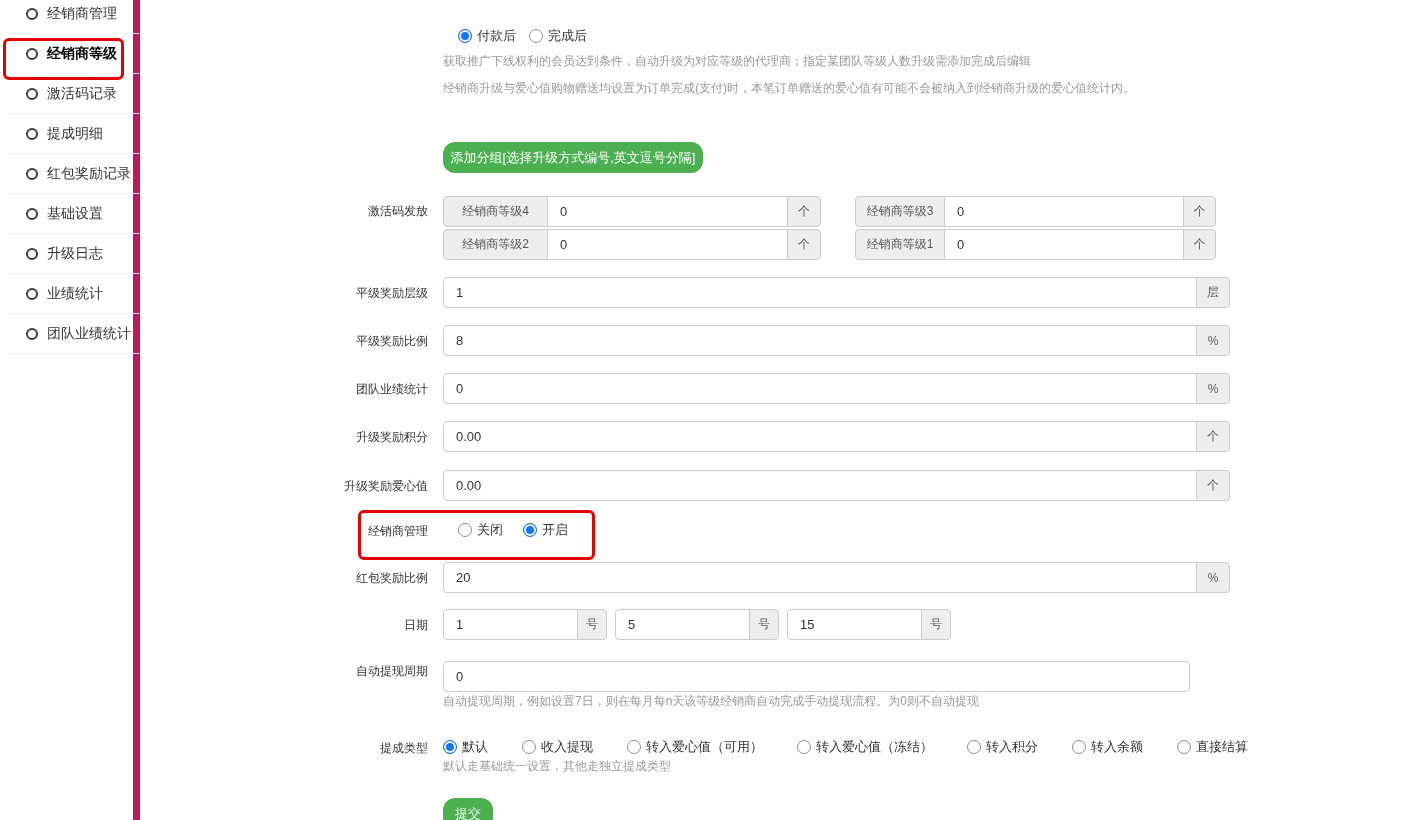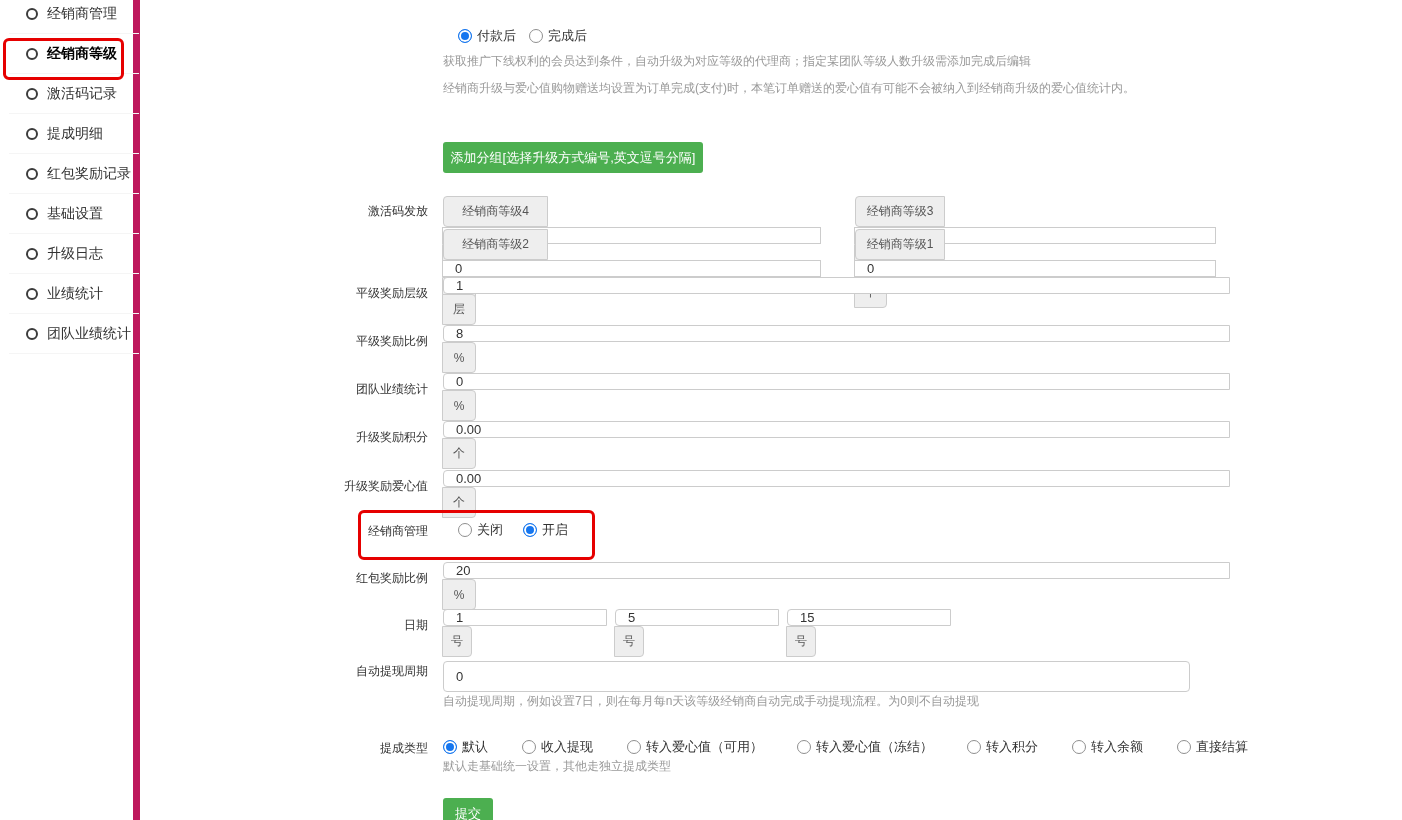--- a/index.html
+++ b/index.html
@@ -12,23 +12,23 @@
   .sidebar { position:absolute; left:9px; top:0; width:131px; height:820px; border-right:7px solid #be185d; background:#fff; }
   .side-item { position:absolute; left:0; width:130px; height:40px; display:flex; align-items:center; gap:9px;
     padding-left:17px; font-size:14px; color:#333; border-bottom:1px solid #f5f5f5; cursor:pointer; }
   .side-item.active .side-label { font-weight:bold; color:#000; }
   .ring { width:12px; height:12px; border:2px solid #3c3c3c; border-radius:50%; flex:none; }
   
   .red-annot { position:absolute; border:3px solid #e60000; border-radius:6px; pointer-events:none; z-index:5; }
   
   .flabel { position:absolute; left:300px; width:128px; text-align:right; font-size:12px; color:#333; line-height:14px; }
   .help { position:absolute; font-size:12px; color:#999; line-height:14px; }
-  .btn-green { position:absolute; background:#4caf50; color:#fff; font-size:13px; border:none; border-radius:3px;
+  .btn-green { position:absolute; background:#4caf50; color:#fff; font-size:13px; border:none; border-radius:12px;
     display:flex; align-items:center; justify-content:center; cursor:pointer; }
-  .group { position:absolute; display:flex; height:31px;flex-direction:column; }
+  .group { position:absolute; display:flex; height:31px; }
   .group input { border:1px solid #ccc; height:31px; padding:0 12px; font-size:13px; color:#333;
     flex:1; min-width:0; outline:none; background:#fff; }
   .addon { background:#eee; border:1px solid #ccc; color:#555; font-size:12px; display:flex; align-items:center;
     justify-content:center; height:31px; flex:none; }
   .addon.pre  { border-radius:4px 0 0 4px; }
   .addon.pre + input { margin-left:-1px; }
   .addon.post { border-radius:0 4px 4px 0; margin-left:-1px; }
   .group input.first { border-radius:4px 0 0 4px; }
   .ipt { position:absolute; height:31px; border:1px solid #ccc; border-radius:4px; font-size:13px; color:#333;
     padding:0 12px; outline:none; background:#fff; }

